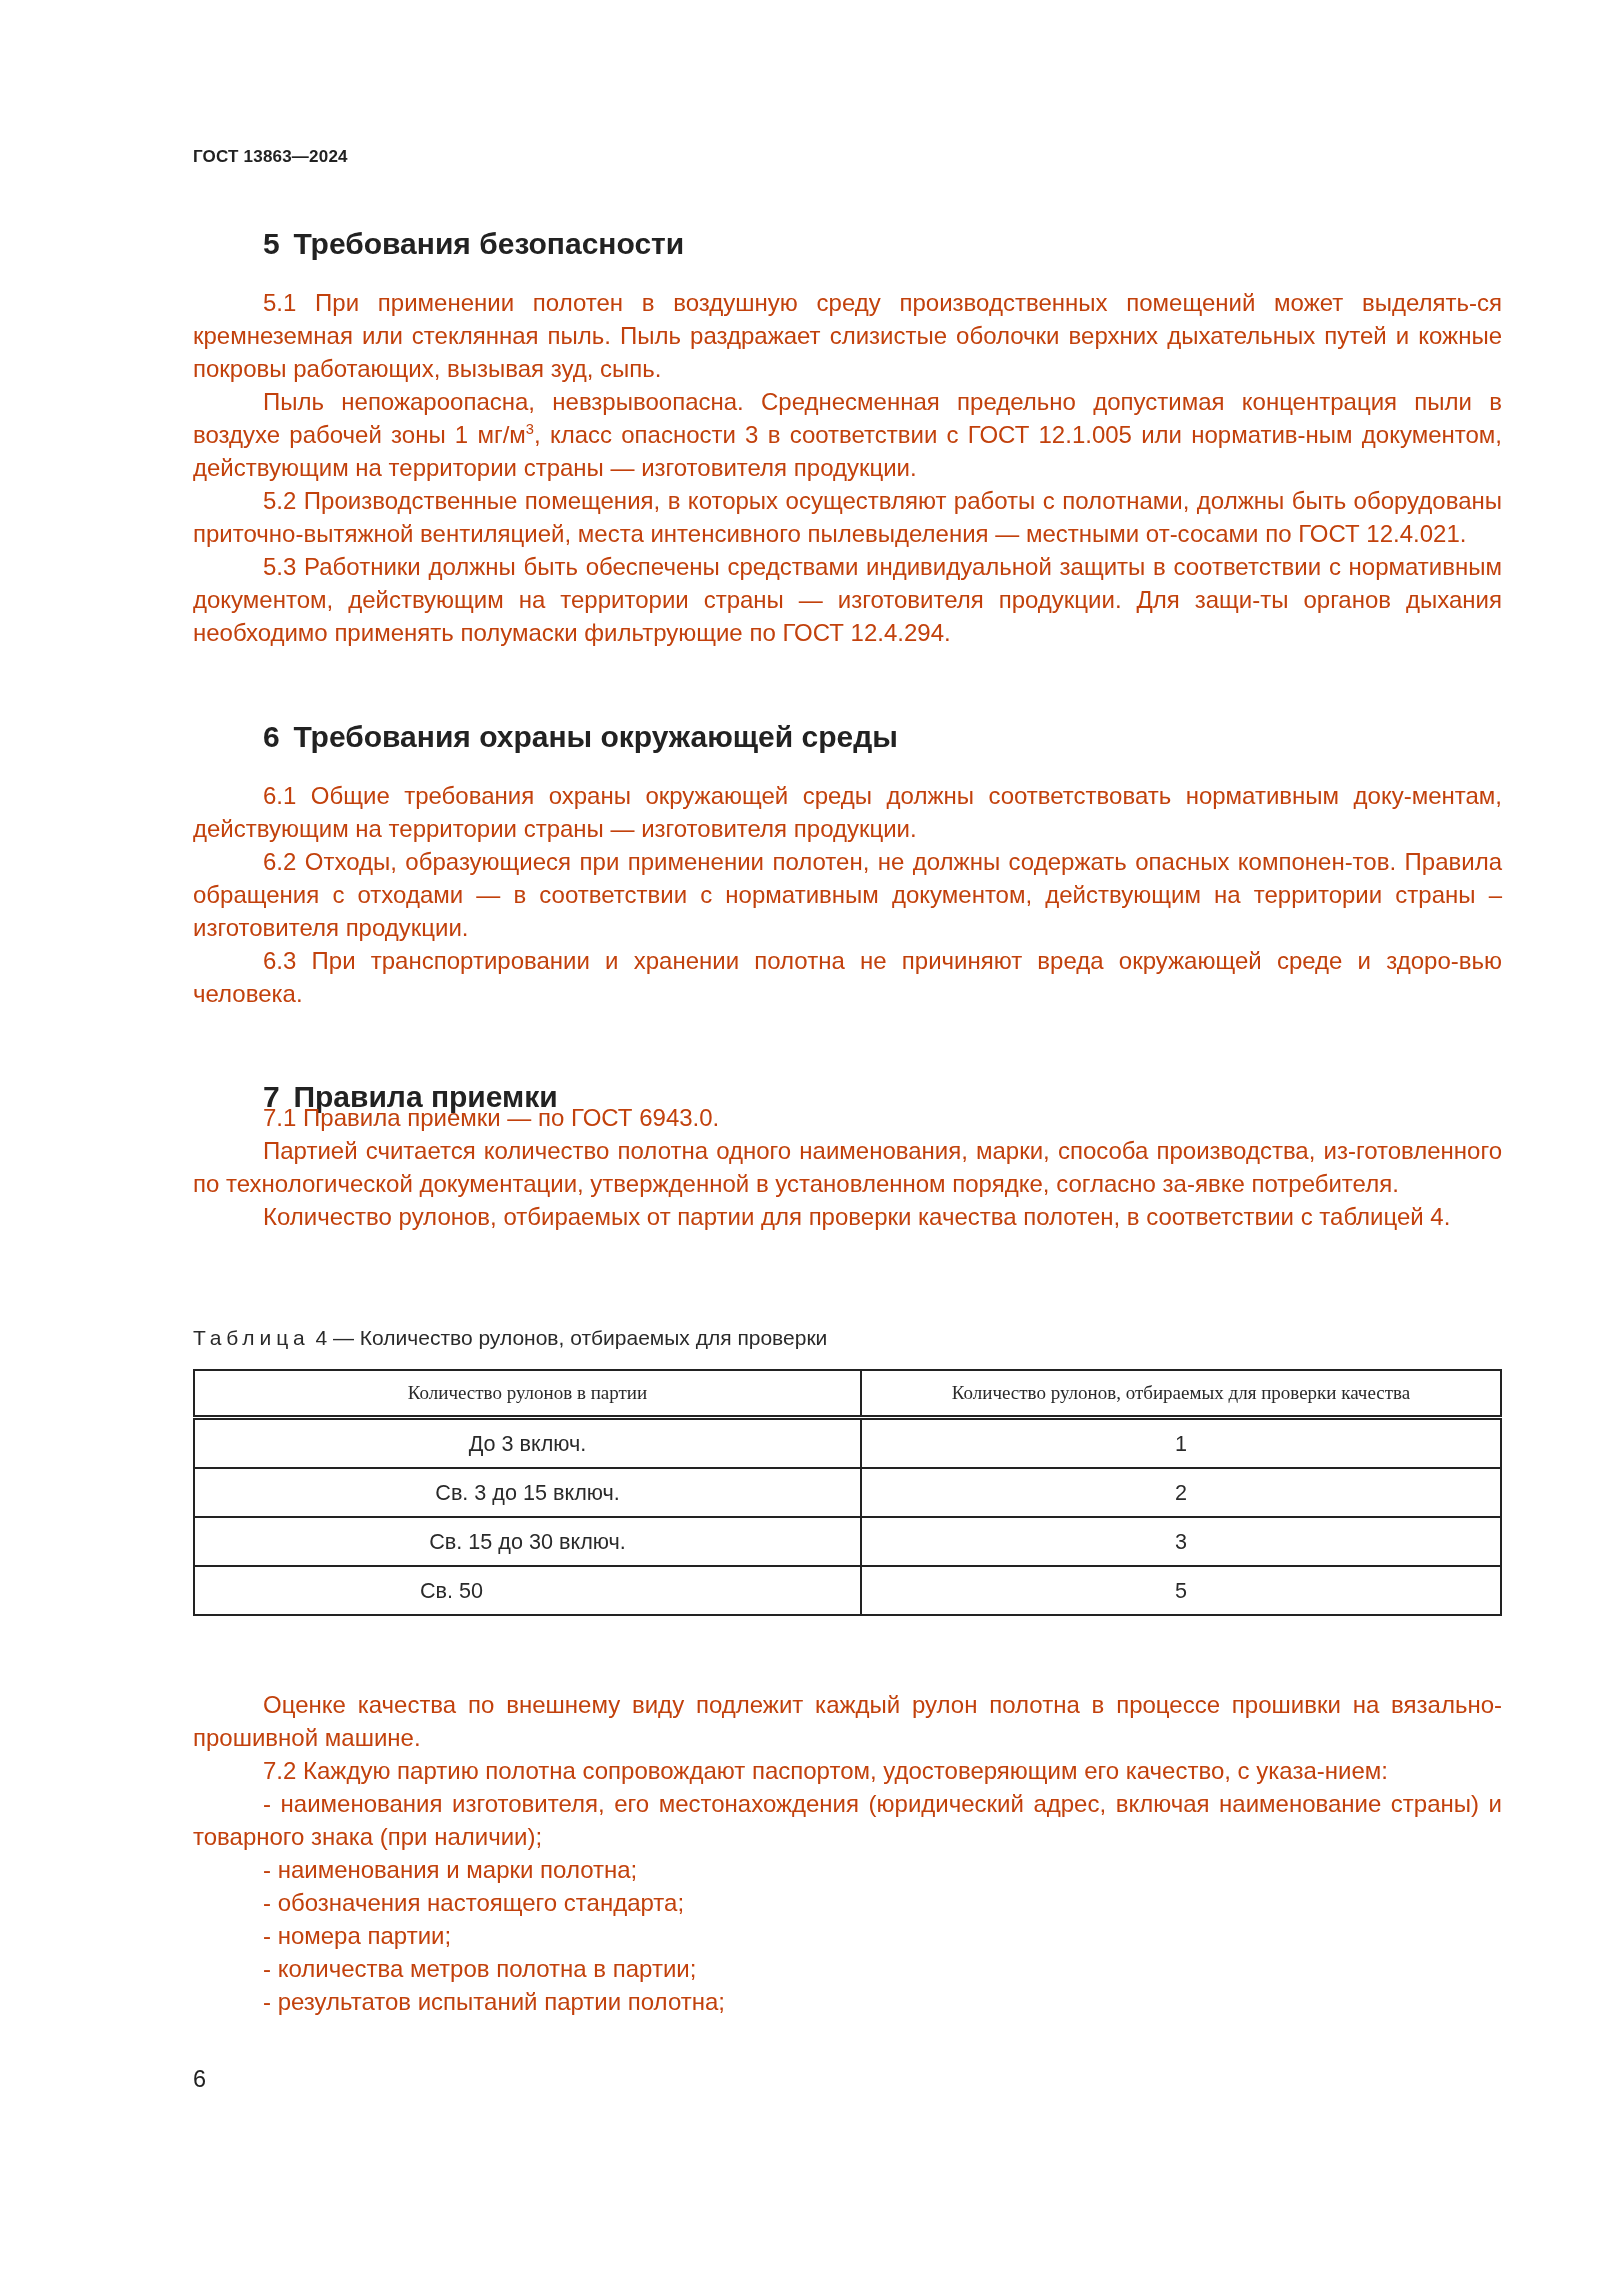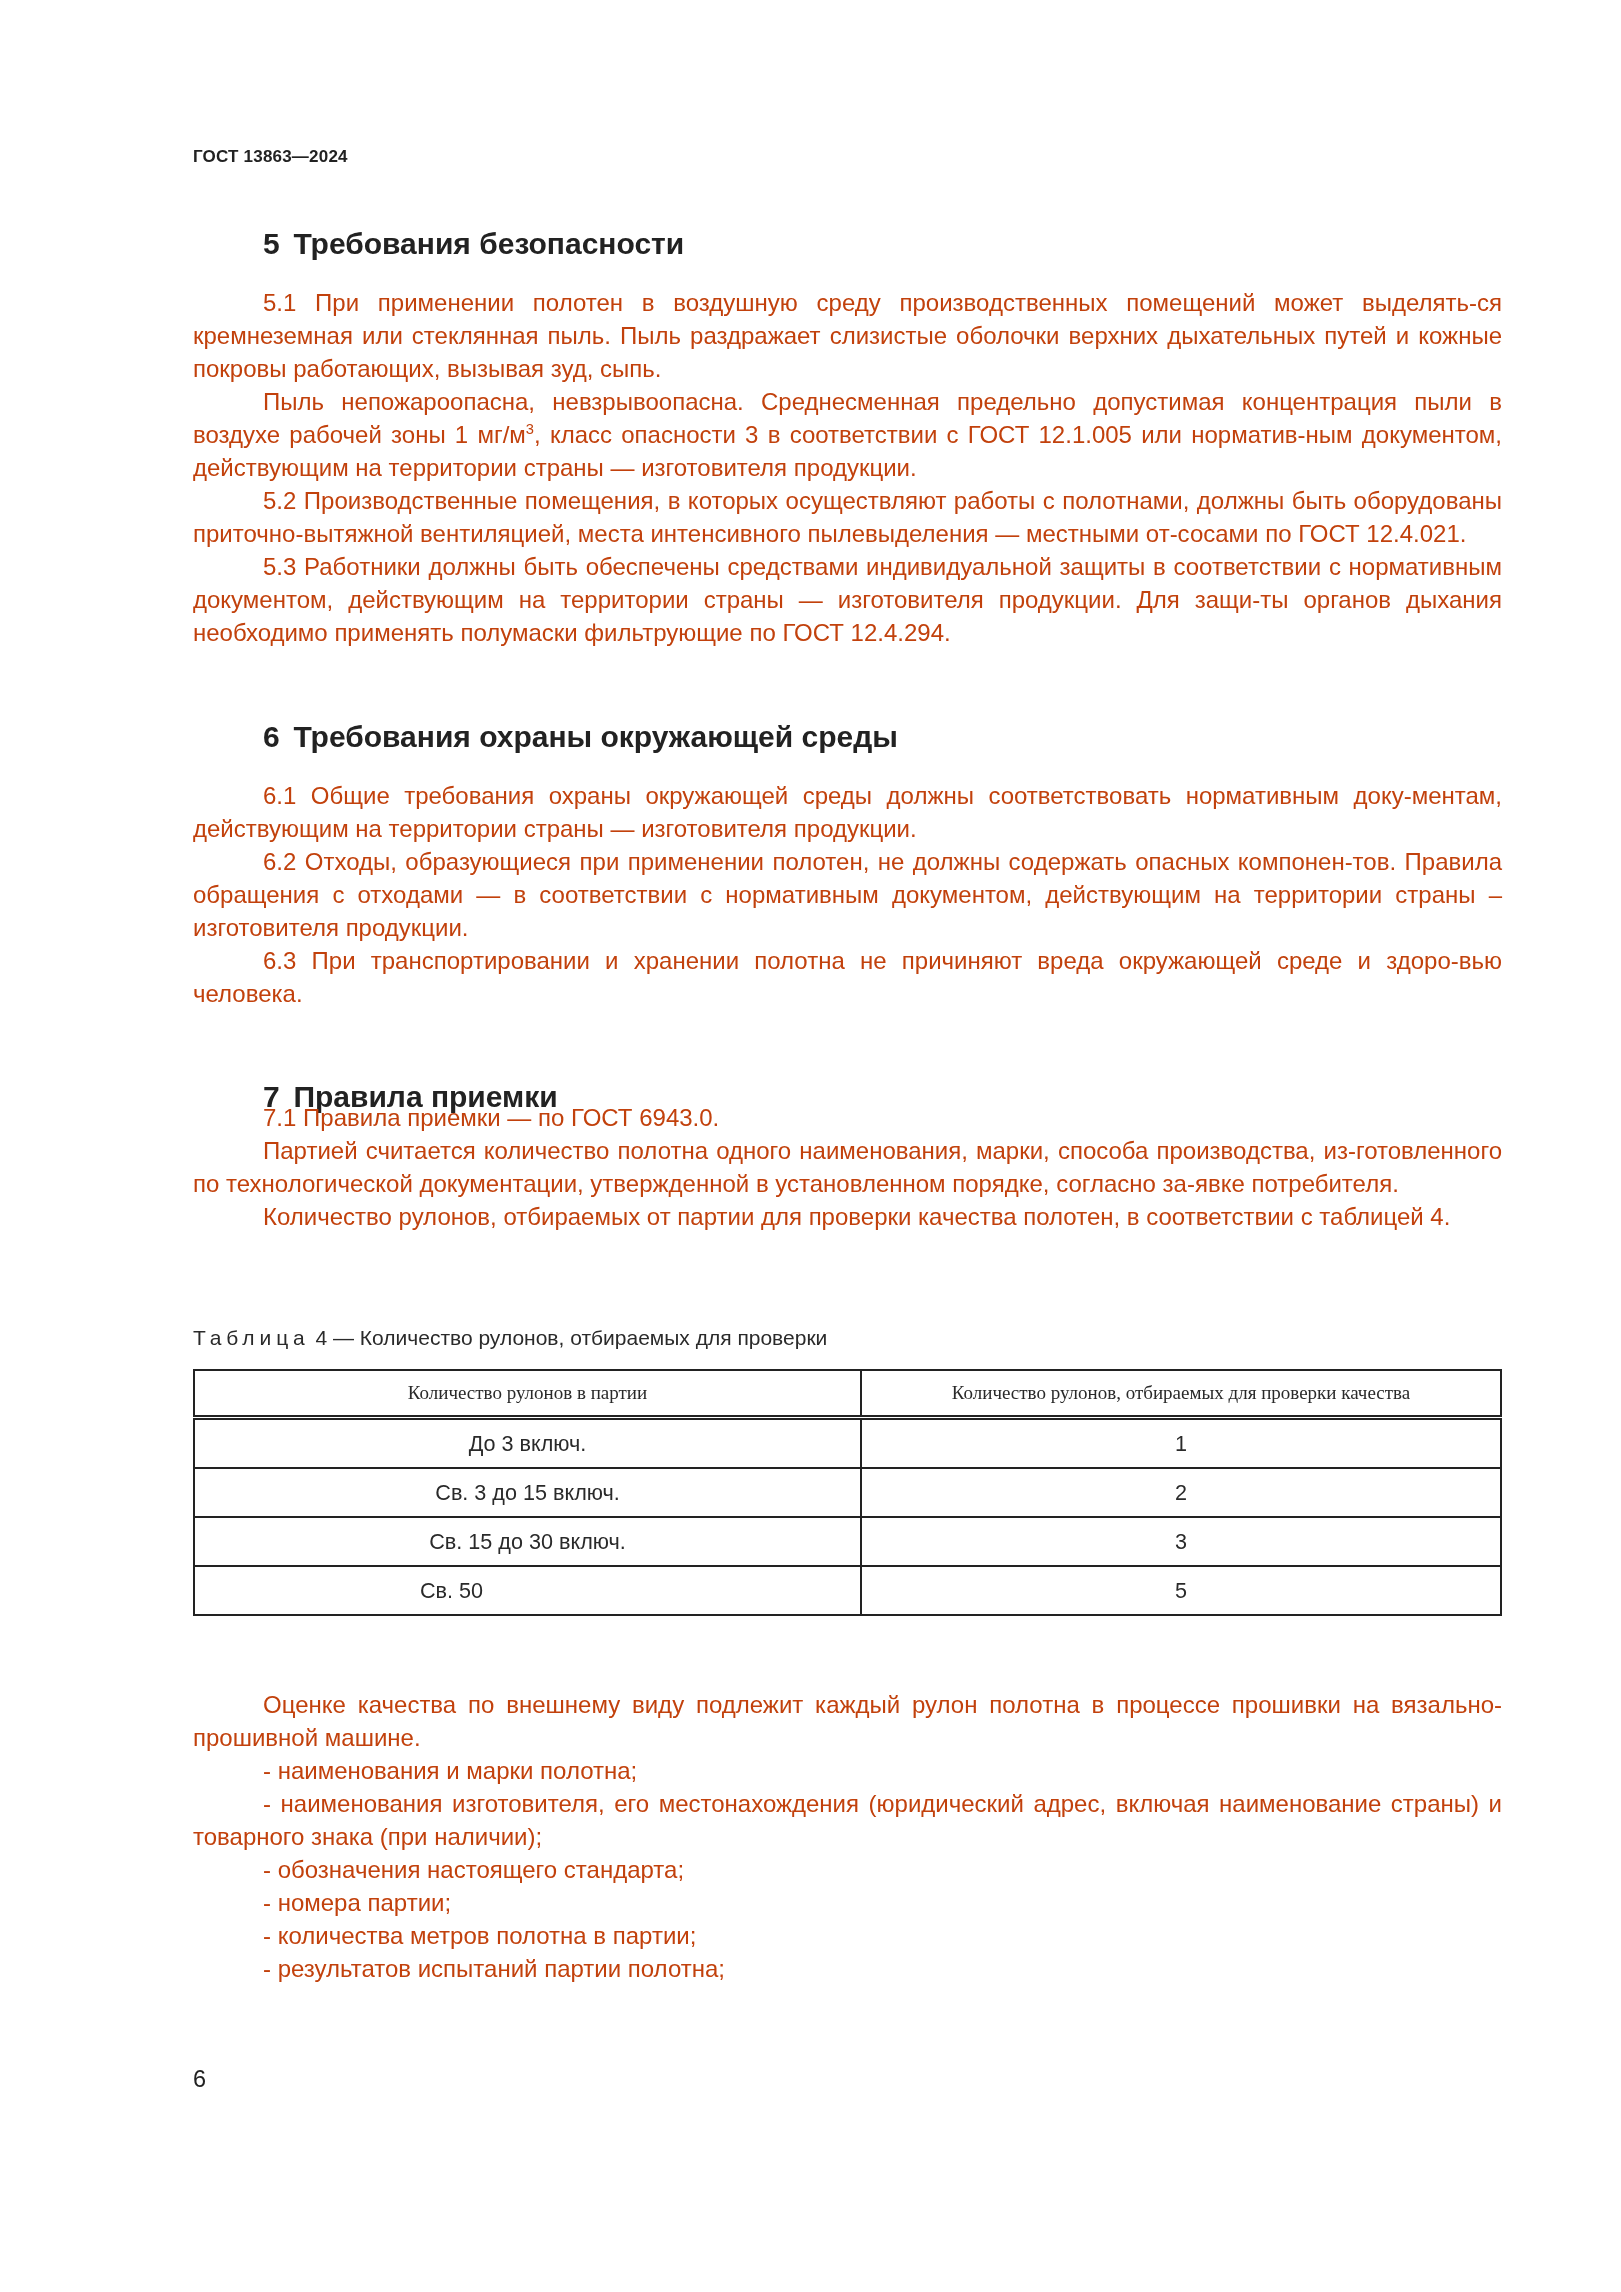--- a/index.html
+++ b/index.html
@@ -102,22 +102,23 @@
     </tr>
     <tr>
       <td class="left-shift">Св. 50</td>
       <td>5</td>
     </tr>
   </tbody>
 </table>
 
 <div class="abs block" style="top:1688px;">
   <p>Оценке качества по внешнему виду подлежит каждый рулон полотна в процессе прошивки на вязально-прошивной машине.</p>
+  <p>7.2 Каждую партию полотна сопровождают паспортом, удостоверяющим его качество, с указа-нием:</p>
+  <p class="li">- наименования изготовителя, его местонахождения (юридический адрес, включая наименование страны) и товарного знака (при наличии);</p>
   <p class="li">- наименования и марки полотна;</p>
-  <p class="li">- наименования изготовителя, его местонахождения (юридический адрес, включая наименование страны) и товарного знака (при наличии);</p>
   <p class="li">- обозначения настоящего стандарта;</p>
   <p class="li">- номера партии;</p>
   <p class="li">- количества метров полотна в партии;</p>
   <p class="li">- результатов испытаний партии полотна;</p>
 </div>
 
 <div class="abs page-num">6</div>
 
 
 </body></html>

